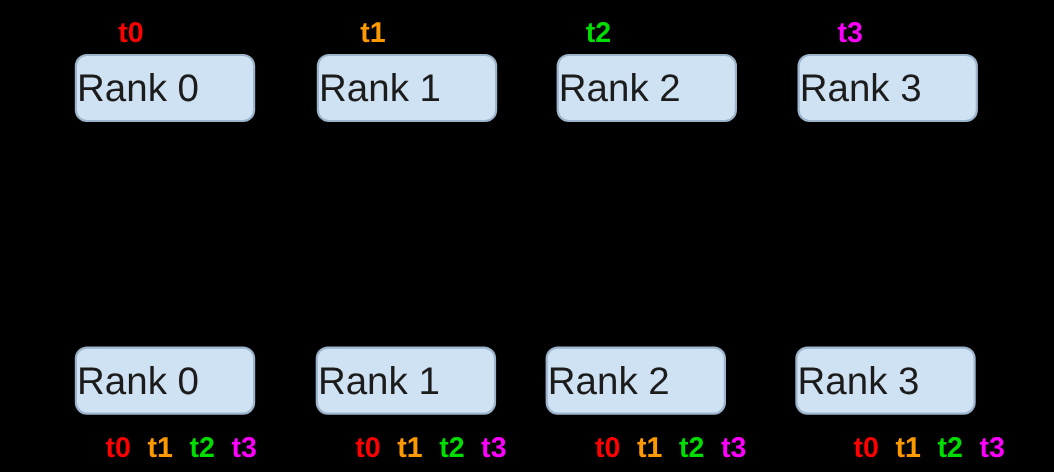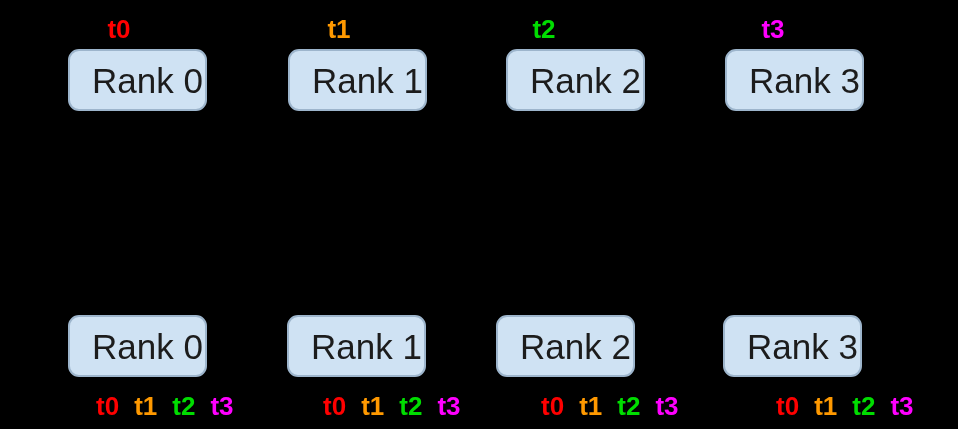--- a/index.html
+++ b/index.html
@@ -9,33 +9,32 @@
   }
   #canvas {
     position: relative;
     width: 958px;
     height: 429px;
     overflow: hidden;
     font-family: "Liberation Sans", sans-serif;
   }
   .rank-box {
     position: absolute;
-    width: 139px;
+    width: 164px;
     height: 62px;
     box-sizing: border-box;
     border: 2px solid #9db5cc;
     border-radius: 11px;
     background: #cfe2f3;
     display: flex;
     align-items: center;
-    justify-content: center;
+    justify-content: flex-start;
     font-size: 35px;
     line-height: 1;
     color: #1c1c1c;
-    padding-left: 20px;
   }
   .tensor-top {
     position: absolute;
     top: 16px;
     transform: translateX(-50%);
     font-size: 26px;
     font-weight: 700;
     line-height: 1;
     white-space: nowrap;
   }

